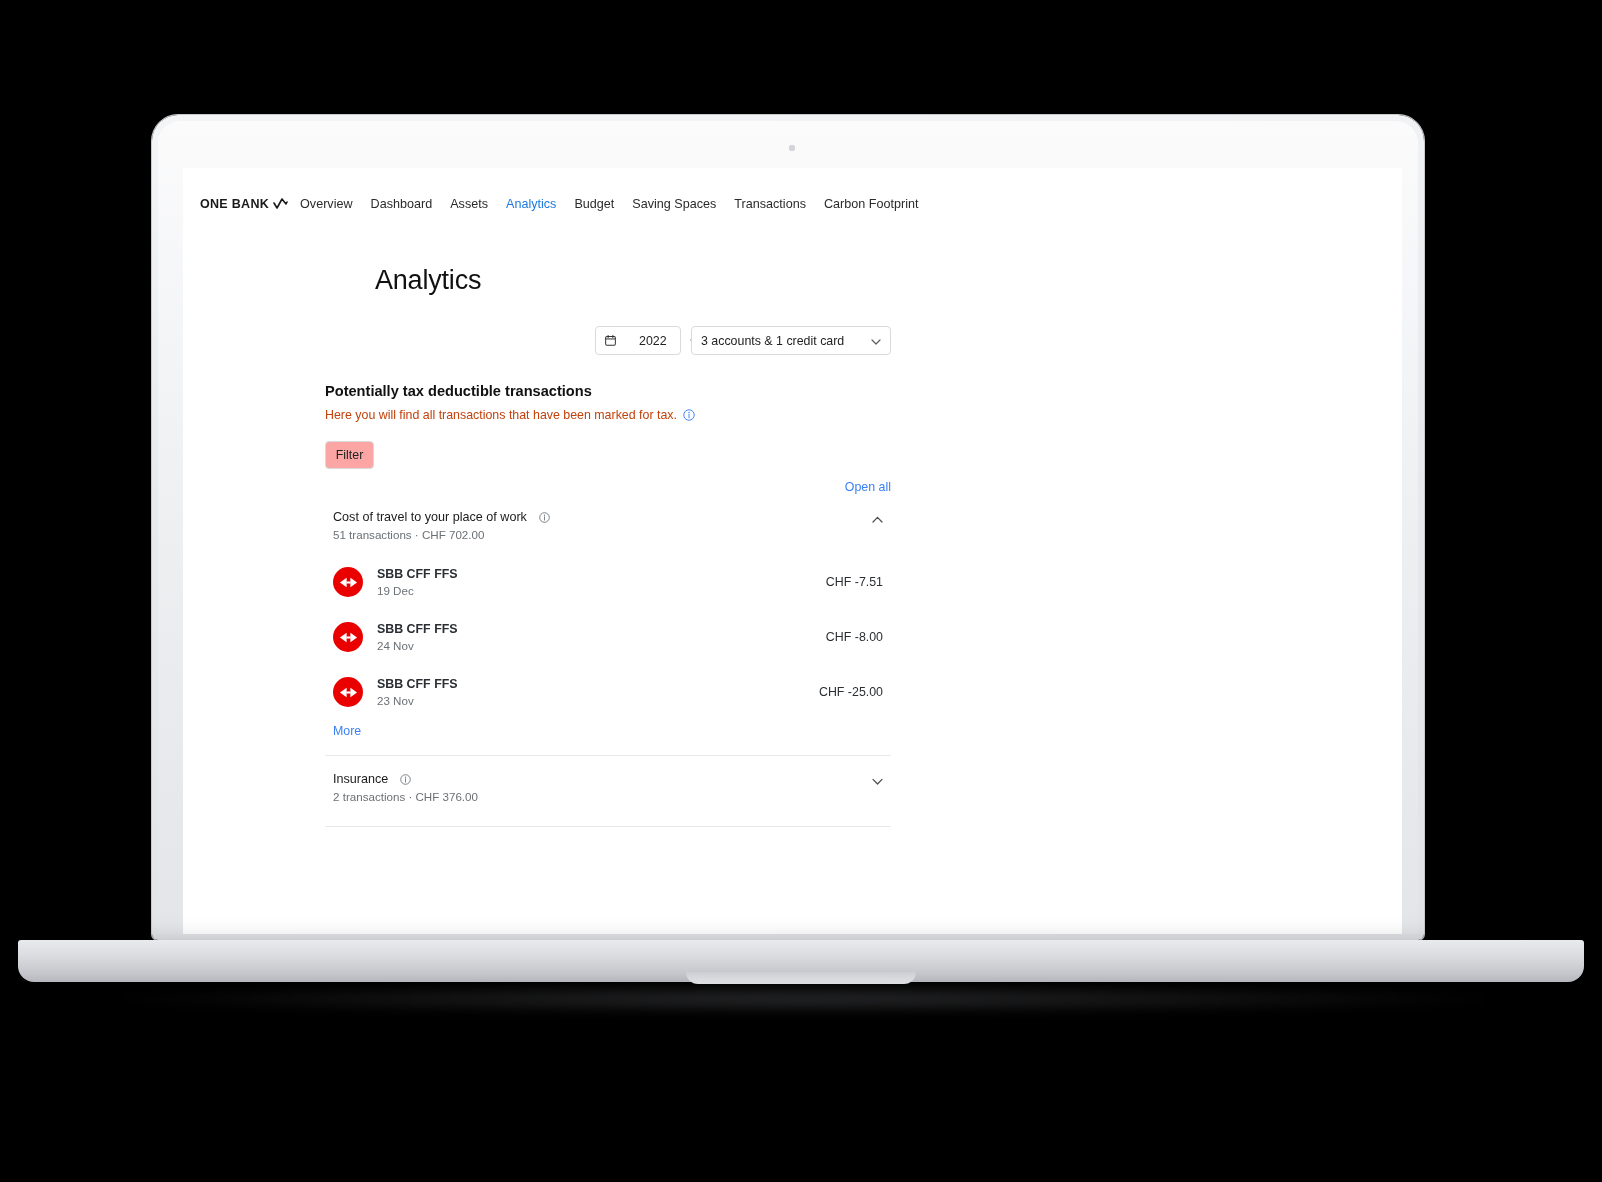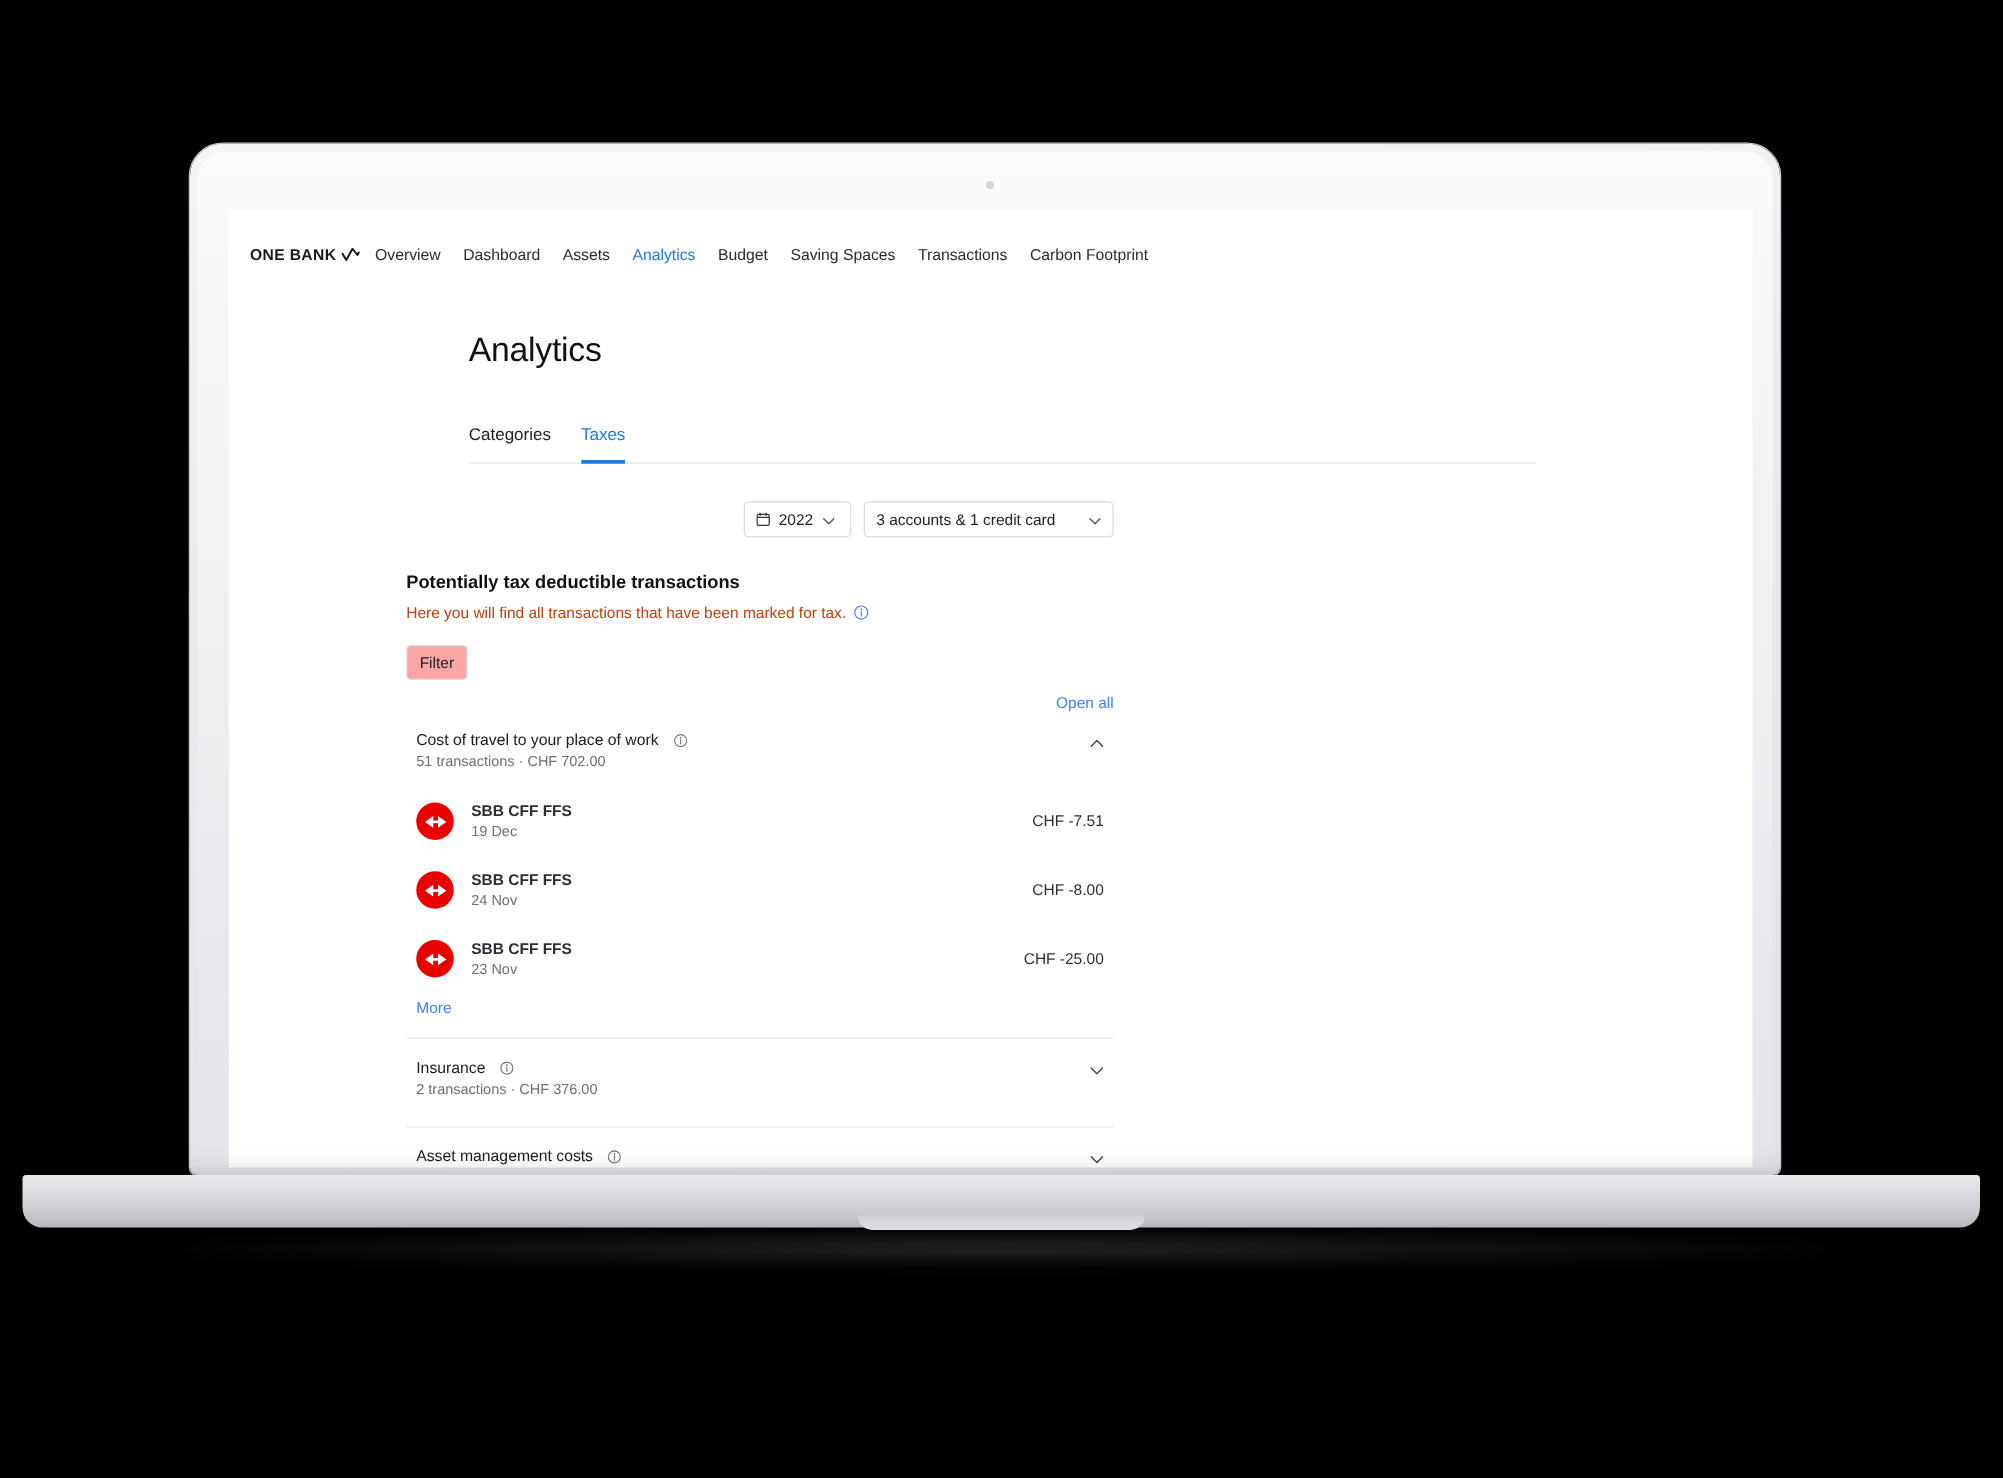--- a/index.html
+++ b/index.html
@@ -118,21 +118,21 @@
 
   
   .panel { width: 566px; margin-left: 142px; }
 
   .filters-row {
     display: flex; justify-content: flex-end; gap: 10px;
     margin-top: 30px; margin-left: 142px; width: 566px;
   }
   .select-box {
     height: 29px; border: 1px solid #d8dade; border-radius: 4px;
-    background: #fff; display: flex; align-items: center; gap: 7px;
+    background: #fff; display: flex; align-items: center; gap: 23px;
     padding: 0 9px; font-size: 12.4px; color: #222; cursor: pointer;
     white-space: nowrap;
   }
   .select-box.year { width: 86px; }
   .select-box.accounts { width: 200px; justify-content: space-between; }
   .cal-ico { line-height: 0; }
   .chev { color: #5a5e63; }
 
   .section-title {
     font-size: 14.6px; font-weight: bold; color: #111; margin-top: 28px;
@@ -218,24 +218,20 @@
         <span class="nav-link">Budget</span>
         <span class="nav-link">Saving Spaces</span>
         <span class="nav-link">Transactions</span>
         <span class="nav-link">Carbon Footprint</span>
       </div>
     </div>
 
     <div class="content">
       <div class="page-title">Analytics</div>
 
-      <div class="tabbar">
-        <span class="tab">Categories</span>
-        <span class="tab active">Taxes</span>
-      </div>
     </div>
 
     <div class="filters-row">
       <div class="select-box year">
         <span class="cal-ico">
           <svg width="11" height="11" viewBox="0 0 12 12">
             <rect x="0.7" y="1.7" width="10.6" height="9.6" rx="1.4" fill="none" stroke="#333" stroke-width="1.1"></rect>
             <line x1="0.7" y1="4.3" x2="11.3" y2="4.3" stroke="#333" stroke-width="1.1"></line>
             <line x1="3.4" y1="0.6" x2="3.4" y2="2.6" stroke="#333" stroke-width="1.1" stroke-linecap="round"></line>
             <line x1="8.6" y1="0.6" x2="8.6" y2="2.6" stroke="#333" stroke-width="1.1" stroke-linecap="round"></line>
@@ -372,43 +368,20 @@
           </div>
           <span class="acc-toggle">
             <svg width="11" height="7" viewBox="0 0 11 7">
                 <polyline points="1,1.4 5.5,6 10,1.4" fill="none" stroke="#4a4e53" stroke-width="1.25" stroke-linecap="round" stroke-linejoin="round"></polyline>
               </svg>
           </span>
         </div>
         <div class="divider"></div>
       </div>
 
-      <div class="acc">
-        <div class="acc-head">
-          <div>
-            <div class="acc-title">
-              <span>Asset management costs</span>
-              <span class="info-ico">
-                <svg width="11" height="11" viewBox="0 0 14 14">
-                  <circle cx="7" cy="7" r="6.1" fill="none" stroke="#6b7075" stroke-width="1.1"></circle>
-                  <circle cx="7" cy="4" r="0.85" fill="#6b7075"></circle>
-                  <line x1="7" y1="6" x2="7" y2="10.3" stroke="#6b7075" stroke-width="1.1" stroke-linecap="round"></line>
-                </svg>
-              </span>
-            </div>
-
-          </div>
-          <span class="acc-toggle">
-            <svg width="11" height="7" viewBox="0 0 11 7">
-                <polyline points="1,1.4 5.5,6 10,1.4" fill="none" stroke="#4a4e53" stroke-width="1.25" stroke-linecap="round" stroke-linejoin="round"></polyline>
-              </svg>
-          </span>
-        </div>
-
-      </div>
 
     </div>
   </div>
 
   <div class="base-hinge"></div>
   <div class="laptop-base"></div>
   <div class="base-notch"></div>
   <div class="base-shadow"></div>
 
 </div>

